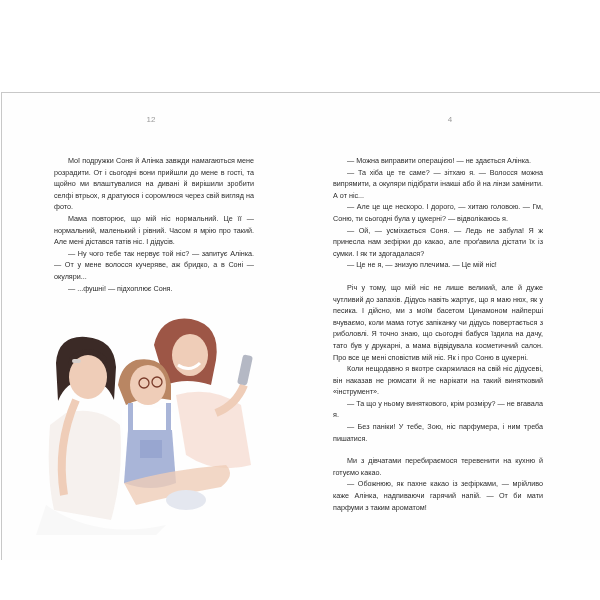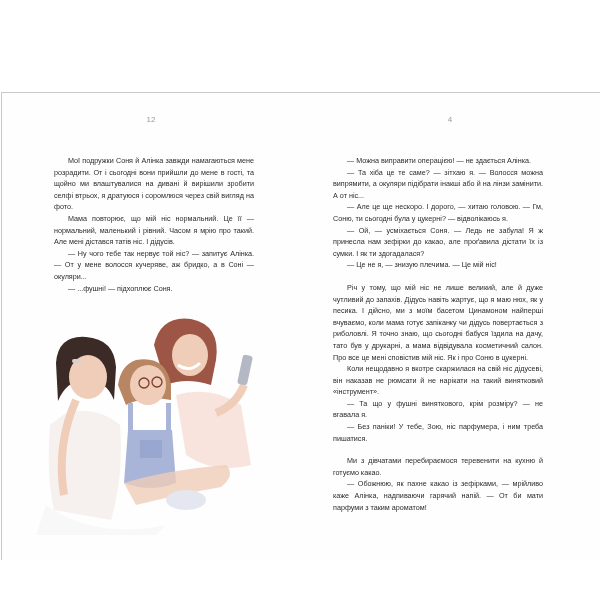--- a/index.html
+++ b/index.html
@@ -86,20 +86,20 @@
   <div class="page right">
     <div class="folio">4</div>
     <div class="text">
       <p>— Можна виправити операцією! — не здається Алінка.</p>
       <p>— Та хіба це те саме? — зітхаю я. — Волосся можна випрямити, а окуляри підібрати інакші або й на лінзи замінити. А от ніс...</p>
       <p>— Але це ще нескоро. І дорого, — хитаю головою. — Гм, Соню, ти сьогодні була у цукерні? — відволікаюсь я.</p>
       <p>— Ой, — усміхається Соня. — Ледь не забула! Я ж принесла нам зефірки до какао, але проґавила дістати їх із сумки. І як ти здогадалася?</p>
       <p>— Це не я, — знизую плечима. — Це мій ніс!</p>
       <p class="gap">Річ у тому, що мій ніс не лише великий, але й дуже чутливий до запахів. Дідусь навіть жартує, що я маю нюх, як у песика. І дійсно, ми з моїм басетом Цинамоном найперші вчуваємо, коли мама готує запіканку чи дідусь повертається з риболовлі. Я точно знаю, що сьогодні бабуся їздила на дачу, тато був у друкарні, а мама відвідувала косметичний салон. Про все це мені сповістив мій ніс. Як і про Соню в цукерні.</p>
       <p>Коли нещодавно я вкотре скаржилася на свій ніс дідусеві, він наказав не рюмсати й не нарікати на такий винятковий «інструмент».</p>
-      <p>— Та що у фушні виняткового, крім розміру? — не вгавала я.</p>
+      <p>— Та що у ньому виняткового, крім розміру? — не вгавала я.</p>
       <p>— Без паніки! У тебе, Зою, ніс парфумера, і ним треба пишатися.</p>
       <p class="gap">Ми з дівчатами перебираємося теревенити на кухню й готуємо какао.</p>
       <p>— Обожнюю, як пахне какао із зефірками, — мрійливо каже Алінка, надпиваючи гарячий напій. — От би мати парфуми з таким ароматом!</p>
     </div>
   </div>
 
 </div>
 
 </body></html>

